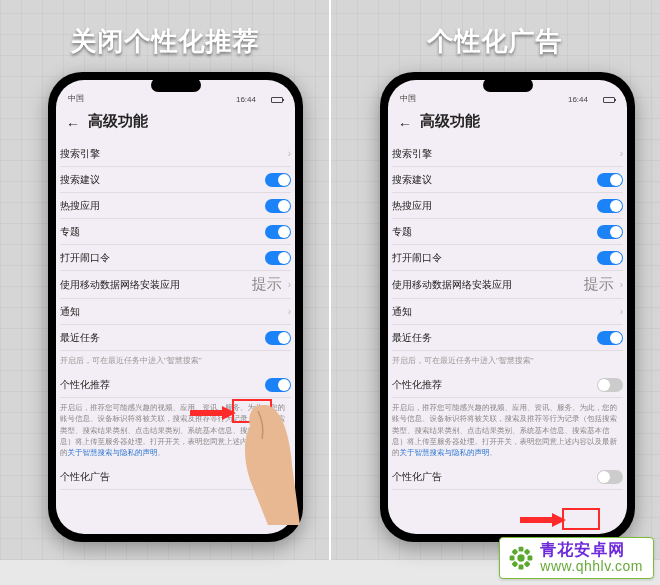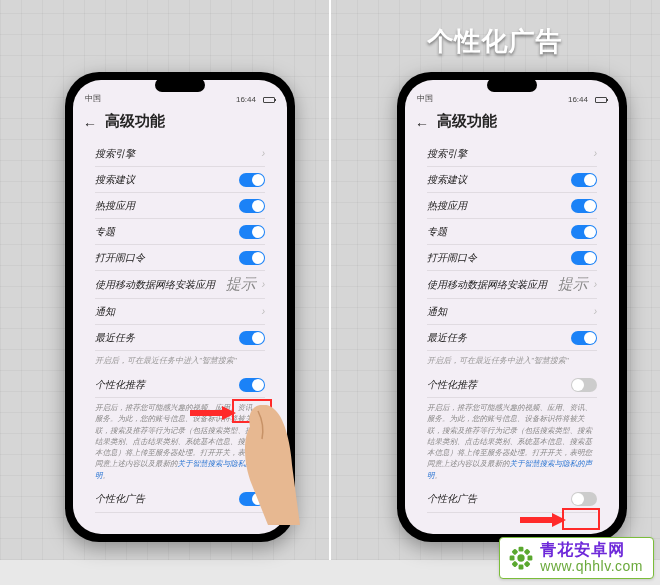--- a/index.html
+++ b/index.html
@@ -26,53 +26,52 @@
       position: absolute; top: 24px; width: 330px; text-align: center;
       color: #fff; font-size: 26px; font-weight: 700;
       text-shadow: 0 2px 3px rgba(0,0,0,.45);
       letter-spacing: 1px;
     }
     .title-left { left: 0; }
     .title-right { left: 330px; }
 
     
     .phone {
-      position: absolute; top: 72px; width: 230px; height: 470px;
+      position: absolute; top: 72px; width: 255px; height: 470px;
       background: #000; border-radius: 34px;
       box-shadow: 0 6px 20px rgba(0,0,0,.35);
-      margin-left: 17px;
     }
     .phone-left { left: 48px; }
     .phone-right { left: 380px; }
     .screen {
       position: absolute; top: 8px; left: 8px; right: 8px; bottom: 8px;
       border-radius: 28px; overflow: hidden;
       background: #f4eef4;
     }
     .pinkish { filter: hue-rotate(-8deg) saturate(1.02); }
     .pill {
       position: absolute; top: 6px; left: 50%; transform: translateX(-50%);
       width: 50px; height: 14px; background: #000; border-radius: 10px;
       z-index: 5;
     }
     .status {
       height: 26px; display: flex; align-items: flex-end; justify-content: space-between;
       padding: 0 12px 2px; font-size: 8px; color: #444;
     }
-    .status .r { display: flex; gap: 7px; align-items: center; }
+    .status .r { display: flex; gap: 15px; align-items: center; }
     .batt { width: 12px; height: 6px; border: 1px solid #444; border-radius: 1px; position: relative; }
     .batt::after { content: ""; position: absolute; right: -2px; top: 1px; width: 1px; height: 2px; background: #444; }
     .header {
       display: flex; align-items: center; gap: 8px;
       padding: 6px 10px 10px;
     }
     .back { font-size: 14px; color: #222; }
     .htxt { font-size: 15px; font-weight: 600; color: #222; }
 
-    .list { padding: 0 22px; font-size: 10px; color: #222; font-style: italic; }
+    .list { padding: 0 4px; font-size: 10px; color: #222; }
     .row {
       display: flex; align-items: center; justify-content: space-between;
       border-bottom: 1px solid rgba(0,0,0,.08);
       min-height: 26px; padding: 4px 0;
     }
     .row .lbl { flex: 1; }
     .row .val { color: #888; font-size: 15px; margin-right: 4px; }
     .chev { color: #bbb; font-size: 10px; margin-left: 2px; }
 
     .toggle {
@@ -112,20 +111,21 @@
     .watermark .zh { font-size: 16px; font-weight: 700; color: #6d28d9; letter-spacing: 1px; line-height: 1; }
     .watermark .py { font-size: 14px; color: #6aa93b; letter-spacing: 0.5px; text-align: right; }
   </style>
 </head>
 <body>
 
 <div class="stage">
   <div class="surface"></div>
   <div class="divider-v"></div>
 
+  <div class="title title-left">关闭个性化推荐</div>
   <div class="title title-right">个性化广告</div>
 
   <div class="phone phone-left pinkish">
     <div class="pill"></div>
     <div class="screen">
       <div class="status">
         <span>中国</span>
         <span class="r">
           <span>16:44</span>
           <span class="batt"></span>

